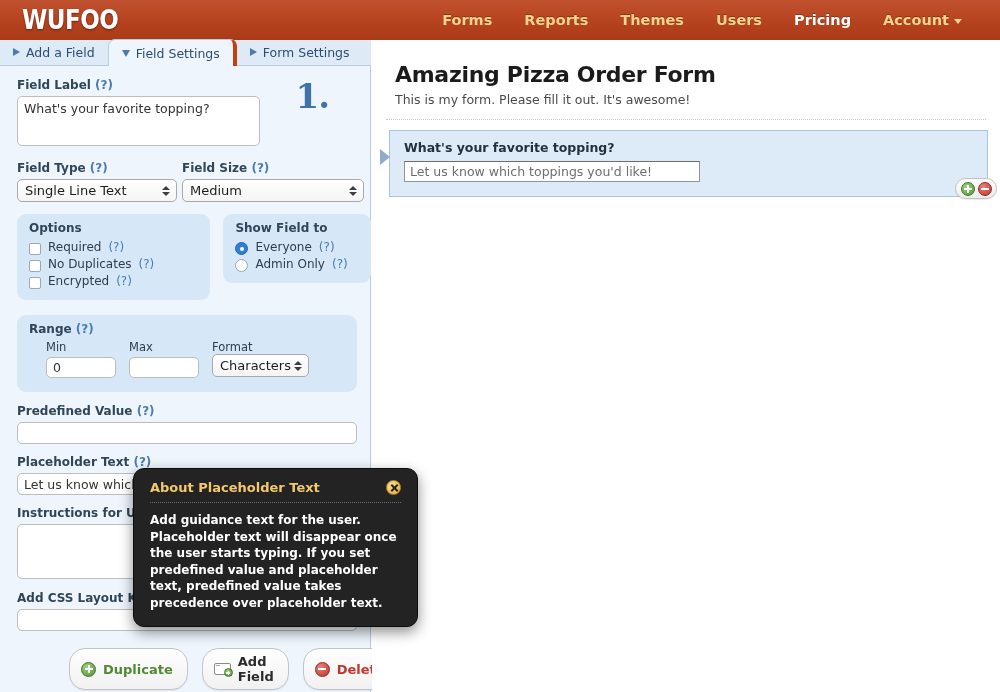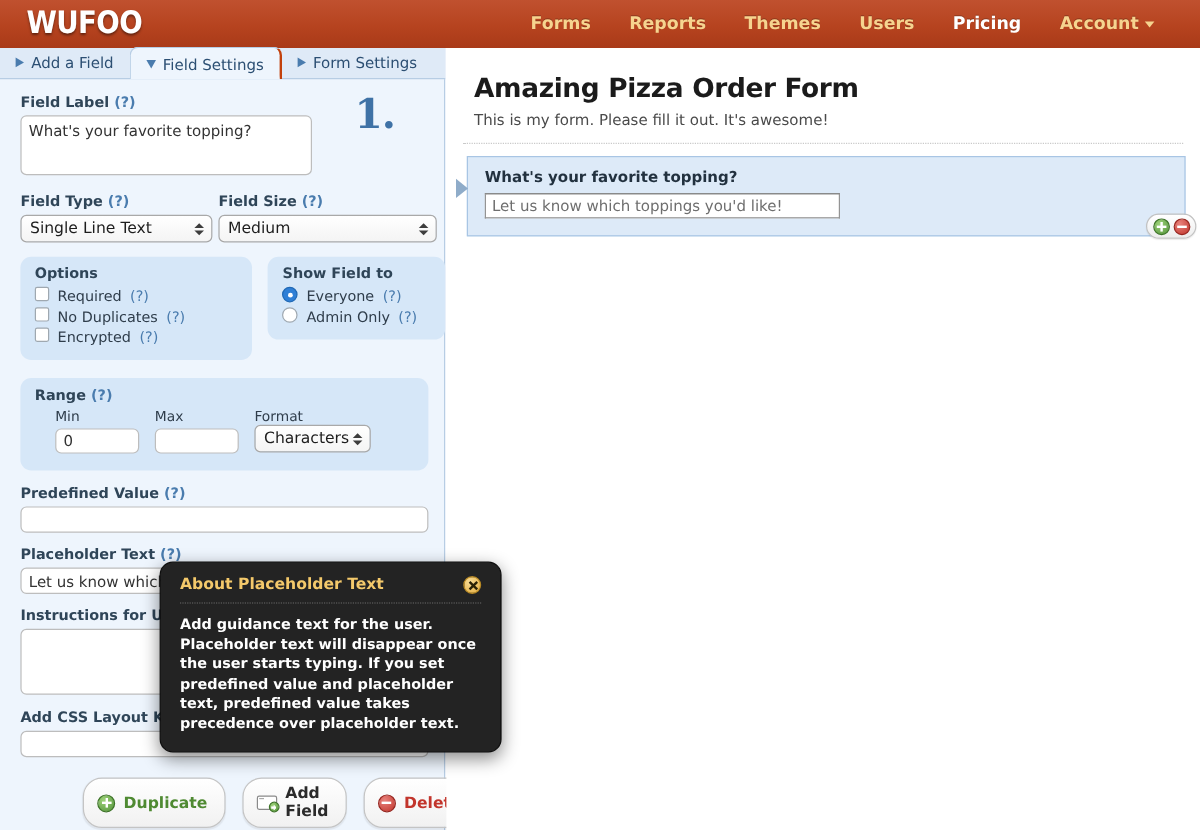--- a/index.html
+++ b/index.html
@@ -65,21 +65,21 @@
     display: flex; align-items: center; gap: 6px;
     height: 26px; padding: 0 13px;
     font-size: 12.5px; color: #2c4f73; font-weight: normal;
     cursor: pointer;
     white-space: nowrap;
     margin-top: 33px;
   }
   .tab.active {
     background: #eef5fd;
     border-left: 1px solid #b7cde4;
-    border-right: 2px solid #c2410c;
+    border-right: 4px solid #c2410c;
     border-top: 1px solid #b7cde4;
     border-top-left-radius: 7px; border-top-right-radius: 7px;
     height: 27px;
     margin-bottom: -1px;
     font-weight: normal;
   }
   .tri-right {
     width: 0; height: 0;
     border-top: 4.5px solid transparent;
     border-bottom: 4.5px solid transparent;
@@ -149,21 +149,21 @@
     background: #d6e7f8;
     border-radius: 9px;
     padding: 7px 12px 10px 12px;
   }
   .subtitle {
     font-size: 12px; font-weight: bold; color: #2f4558;
     margin-bottom: 4px;
   }
   .subtitle .q { color: #4a7cae; }
   .optrow {
-    display: flex; align-items: flex-start; gap: 7px;
+    display: flex; align-items: flex-end; gap: 7px;
     font-size: 12px; color: #2f3d4b;
     margin-bottom: 1px;
     line-height: 16px;
   }
   .optrow .q { color: #4a7cae; }
   .cb {
     width: 12px; height: 12px;
     background: #fff; border: 1px solid #9fa8b0;
     border-radius: 2px; flex: none;
   }

